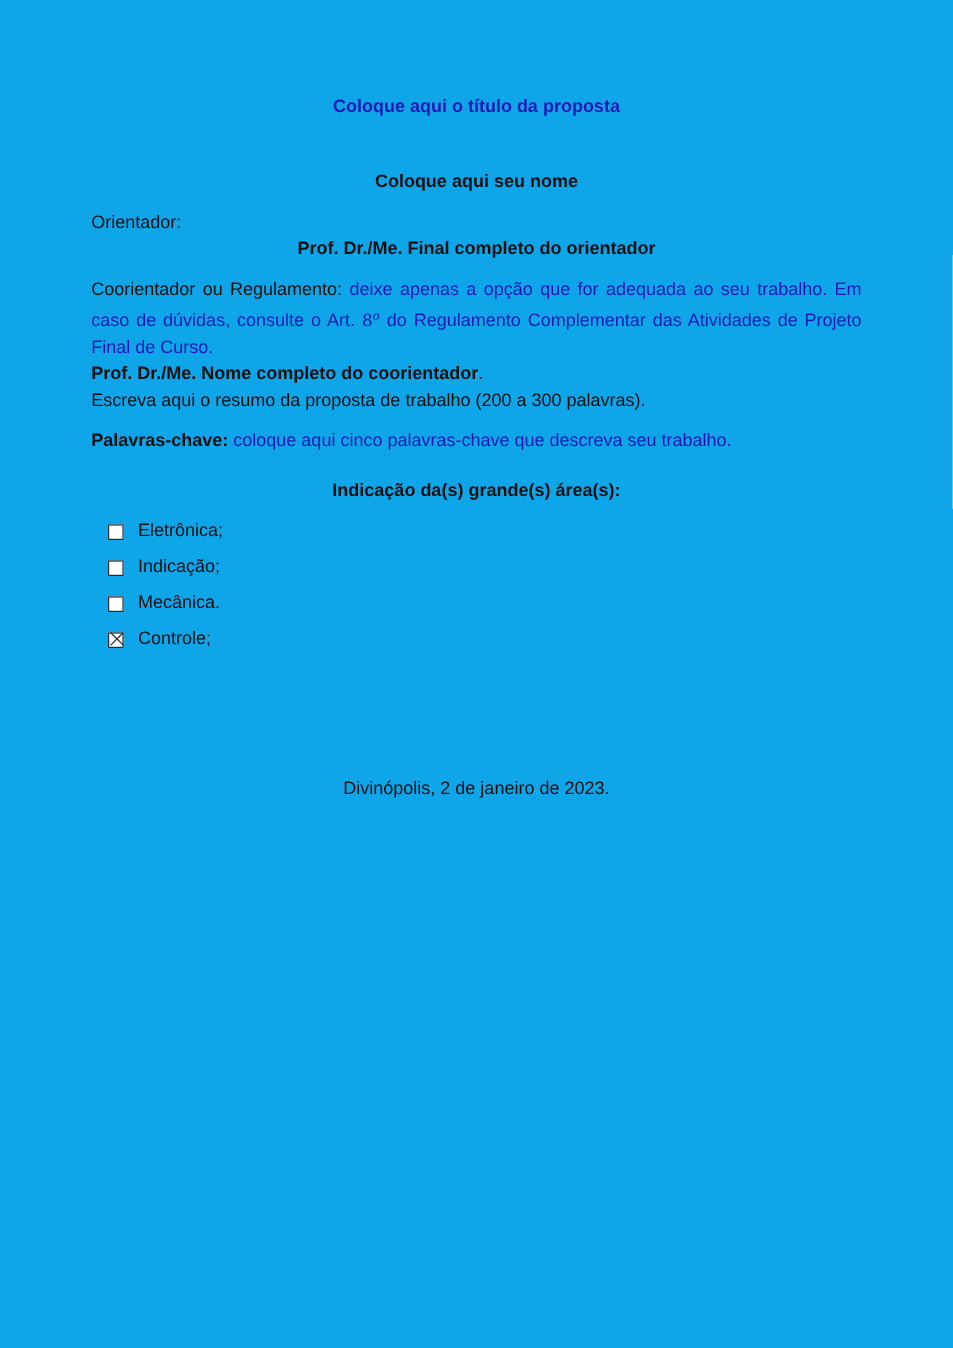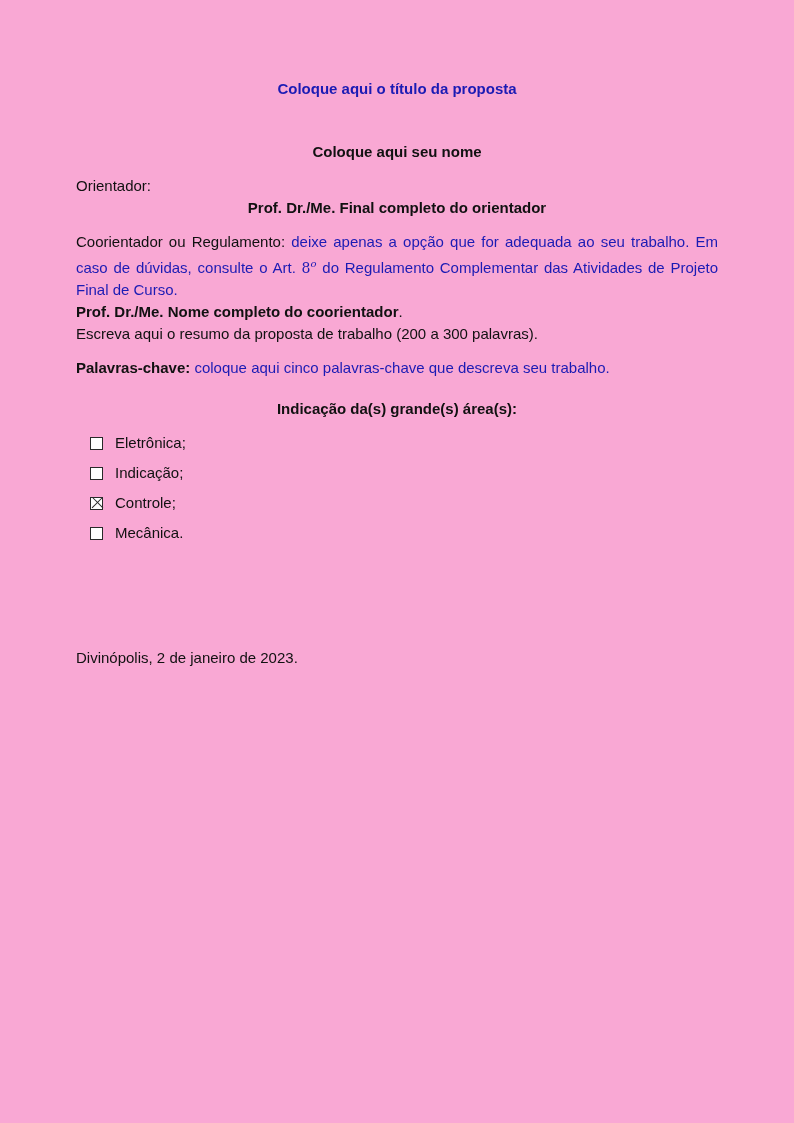--- a/index.html
+++ b/index.html
@@ -5,21 +5,21 @@
   html, body {
     margin: 0;
     padding: 0;
     background: #ffffff;
   }
   .page {
     position: relative;
     width: 794px;
     height: 1123px;
     margin: 0 auto;
-    background: #f9a8d4;
+    background: #0ea5e9;
     font-family: "Liberation Sans", sans-serif;
     font-size: 15px;
     line-height: 22px;
     color: #111111;
     box-sizing: border-box;
     padding: 78px 76px 0 76px;
     overflow: hidden;
   }
   .doc-title {
     margin: 0 0 41px 0;
@@ -68,21 +68,21 @@
     left: -1.5px;
     top: 4.3px;
     width: 15px;
     height: 1.4px;
     background: #2a2a2a;
   }
   .checkbox.checked::before { transform: rotate(45deg); }
   .checkbox.checked::after  { transform: rotate(-45deg); }
   .date-line {
     margin-top: 106px;
-    text-align: left;
+    text-align: center;
   }
 </style>
 </head>
 <body>
 
 <div class="page">
 
   <h1 class="doc-title">Coloque aqui o título da proposta</h1>
 
   <p class="bold">Coloque aqui seu nome</p>
@@ -112,24 +112,24 @@
   <div class="area-list">
     <div class="area-row">
       <span class="checkbox"></span>
       <span>Eletrônica;</span>
     </div>
     <div class="area-row">
       <span class="checkbox"></span>
       <span>Indicação;</span>
     </div>
     <div class="area-row">
+      <span class="checkbox"></span>
+      <span>Mecânica.</span>
+    </div>
+    <div class="area-row">
       <span class="checkbox checked"></span>
       <span>Controle;</span>
-    </div>
-    <div class="area-row">
-      <span class="checkbox"></span>
-      <span>Mecânica.</span>
     </div>
   </div>
 
   <p class="date-line">Divinópolis, 2 de janeiro de 2023.</p>
 
 </div>
 
 </body></html>

